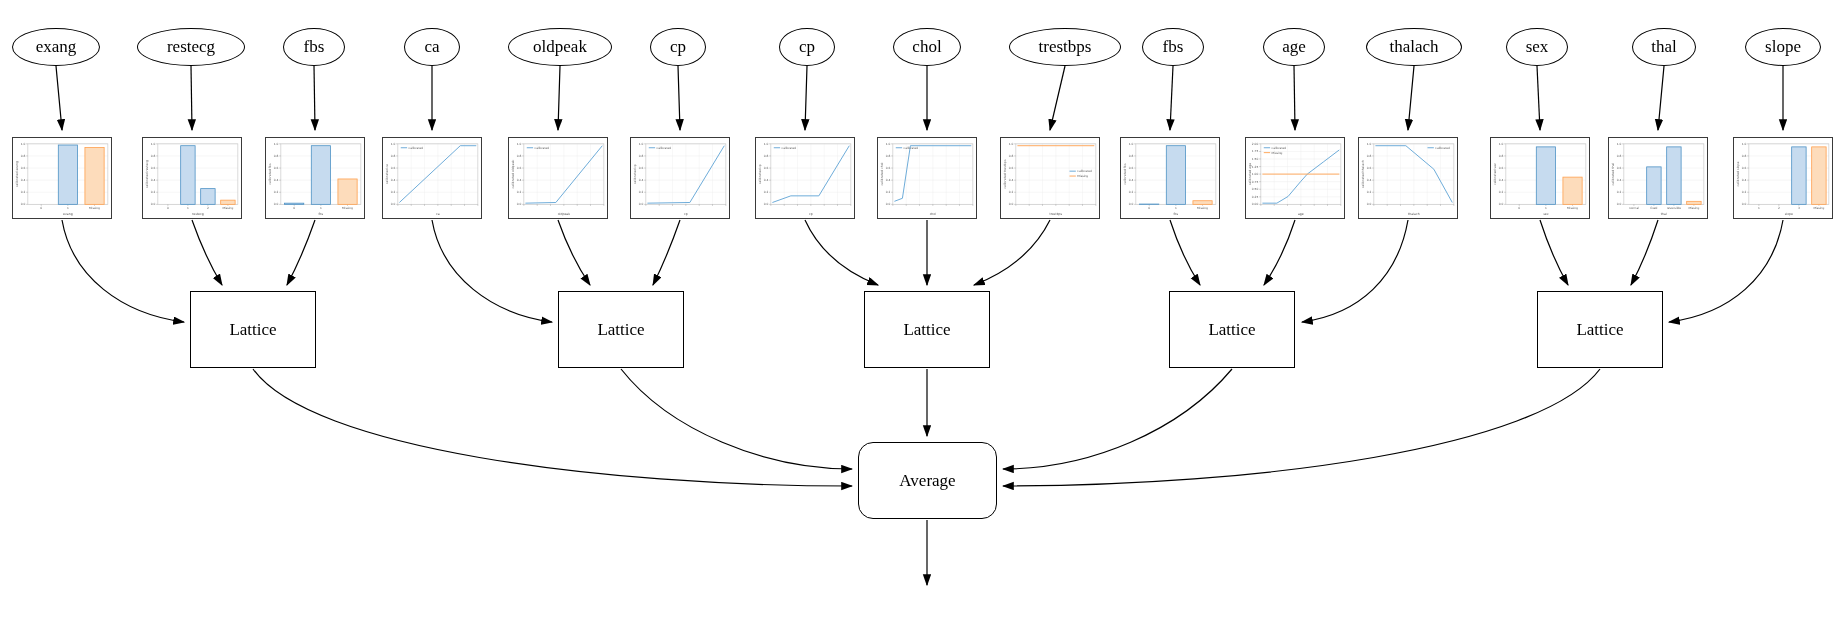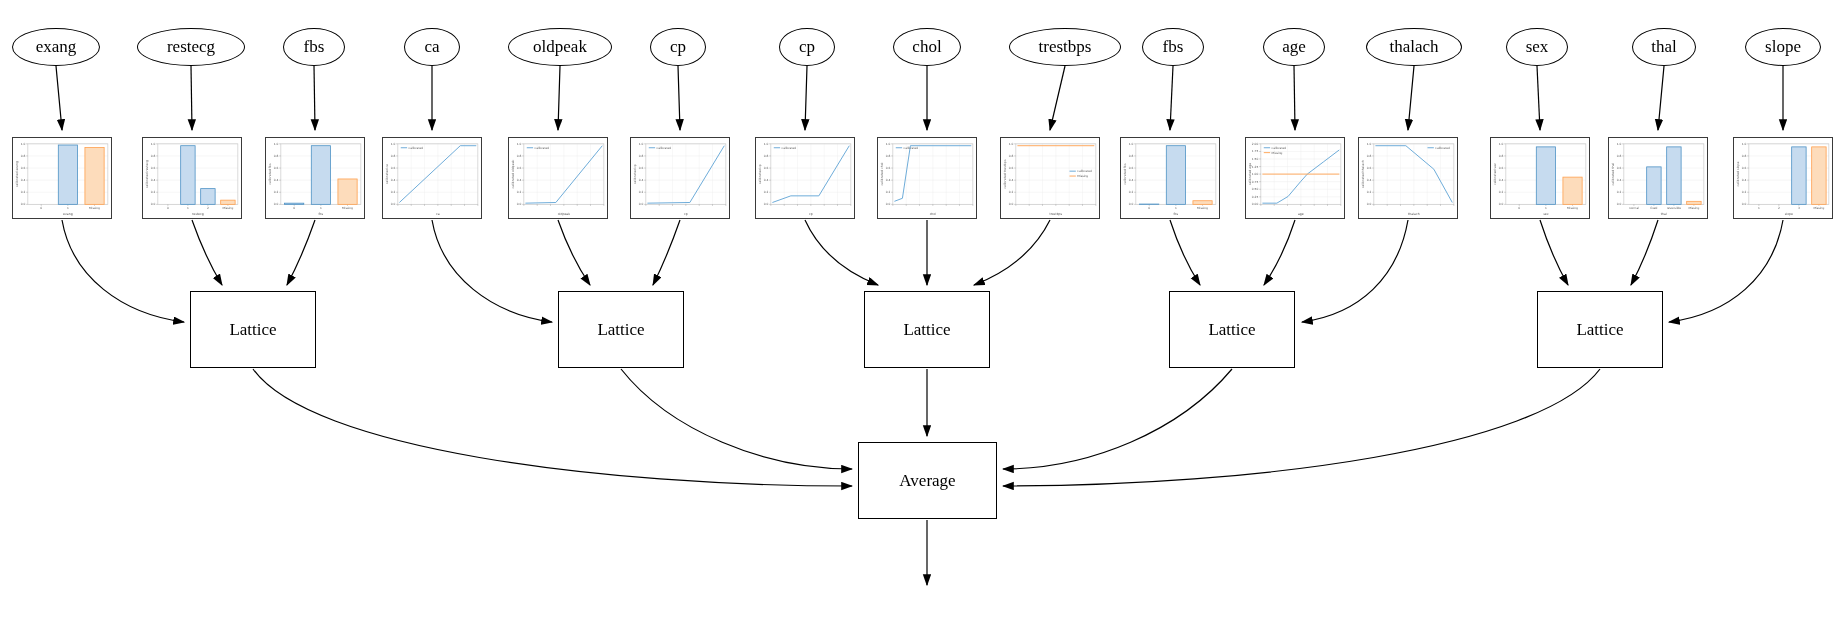--- a/index.html
+++ b/index.html
@@ -721,17 +721,17 @@
         <span>Lattice</span>
       </div>
       <div class="node" style="left: 1169px; top: 272px; width: 126px; height: 77px;">
         <span>Lattice</span>
       </div>
       <div class="node" style="left: 1537px; top: 272px; width: 126px; height: 77px;">
         <span>Lattice</span>
       </div>
     </div>
 
-  <div class="node" id="avg-box" style="left:858px;top:423px;width:139px;height:77px;">
+  <div class="node" id="avg-box" style="left:858px;top:423px;width:139px;height:77px;border-radius:15px;">
     <span>Average</span>
   </div>
 
 </div>
 
 </body></html>

